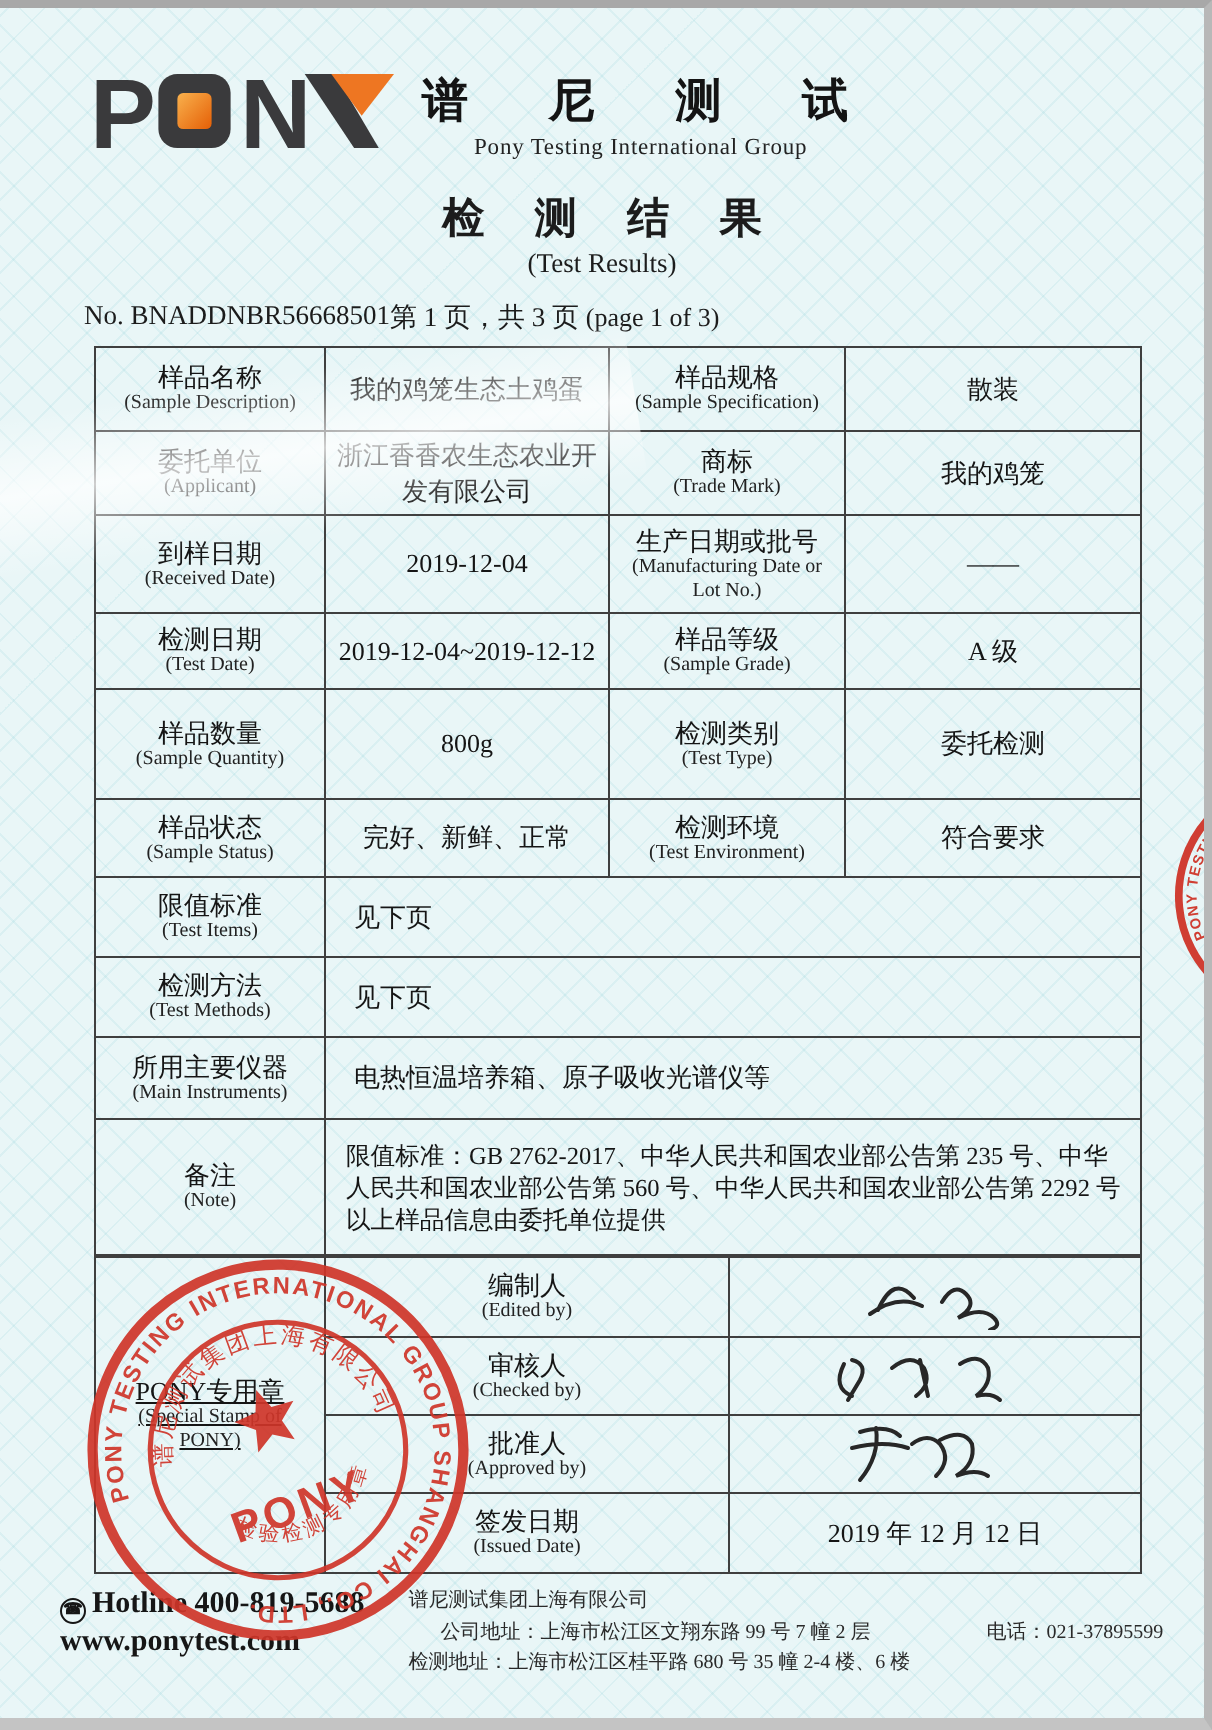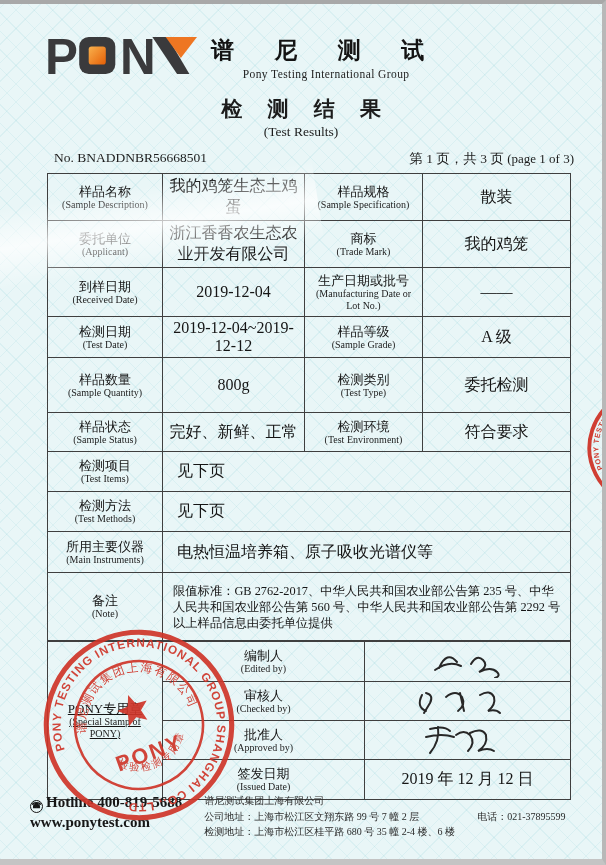--- a/index.html
+++ b/index.html
@@ -20,52 +20,52 @@
     border-top:4px solid #a8a8a8;
     border-right:4px solid #b8b8b8;
     border-bottom:6px solid #c4c4c4;
     color:var(--ink);
   }
   .sheen{position:absolute;left:-60px;top:185px;width:380px;height:80px;
     background:linear-gradient(rgba(255,255,255,0),rgba(255,255,255,.75),rgba(255,255,255,0));
     transform:rotate(-9deg);pointer-events:none;}
   
   .hdr{display:flex;align-items:flex-end;padding:26px 0 0 45px;}
-  .brandblock{margin-left:14px;padding-bottom:2px;text-align:center;}
+  .brandblock{margin-left:14px;padding-bottom:2px;}
   .brand-cn{font-family:"Liberation Sans",sans-serif;font-weight:bold;font-size:23px;letter-spacing:17px;color:#141414;}
-  .brand-en{font-size:11.5px;color:#222;margin-top:2px;letter-spacing:.4px;}
+  .brand-en{font-size:11.5px;color:#222;margin-top:2px;letter-spacing:.4px;margin-left:26px;}
   .titleblock{text-align:center;margin-top:13px;}
   .title-cn{font-size:21px;font-weight:600;letter-spacing:10px;text-indent:10px;}
   .title-en{font-size:13.5px;margin-top:1px;font-family:Liberation Serif, serif;}
   
-  .noline{display:flex;justify-content:space-between;margin:10px 28px 5px 54px;font-size:13.5px;}
+  .noline{display:flex;justify-content:flex-start;margin:10px 28px 5px 42px;font-size:13.5px;}
   .pgsmall{font-size:13px;}
   
   table{border-collapse:collapse;table-layout:fixed;margin-left:47px;width:523px;
         font-size:13px;color:#151515;}
   td{border:1px solid var(--border);text-align:center;vertical-align:middle;padding:2px 4px;}
   .cn{display:block;font-size:13px;line-height:15px;}
   .en{display:block;font-size:10px;line-height:12px;color:#222;}
-  .val{font-size:16px;}
+  .val{font-size:13px;}
   .leftval{text-align:left;padding-left:14px;}
   .notecell{text-align:left;padding:4px 6px 4px 10px;font-size:12.3px;line-height:16px;}
   .notecell span{display:block;font-family:Liberation Serif, serif;}
   .sigcell{text-align:center;}
   .stampcell{font-size:12px;line-height:15px;position:relative;text-decoration:underline;}
   .stampcell .en{font-size:10px;}
   
   .seal{position:absolute;left:36px;top:618px;width:206px;height:206px;z-index:5;opacity:.92;pointer-events:none;}
   .seal-edge{position:absolute;left:583px;top:380px;width:128px;height:128px;z-index:5;opacity:.95;transform:rotate(-12deg);pointer-events:none;}
   
   .footer{position:absolute;left:30px;top:789px;display:flex;align-items:flex-start;}
   .f-left{font-weight:bold;font-size:15px;line-height:18px;color:#161616;white-space:nowrap;}
   .circle-icon{display:inline-flex;align-items:center;justify-content:center;width:13px;height:13px;
     border:1.3px solid #161616;border-radius:50%;font-size:8px;vertical-align:-1px;margin-right:3px;}
   .f-right{margin-left:22px;font-size:10px;line-height:15.5px;color:#2a2a2a;white-space:nowrap;}
-  .f-line2{display:flex;}
+  .f-line2{display:flex;margin-left:16px;}
   .f-phone{margin-left:58px;}
   .sig-svg{display:block;margin:0 auto;}
 </style>
 </head>
 <body>
 
 <div class="page">
   <div class="sheen"></div>
 
   <div class="hdr">
@@ -177,21 +177,21 @@
           </td>
       <td class="val">完好、新鲜、正常</td>
       <td>
             <span class="cn">检测环境</span>
             <span class="en">(Test Environment)</span>
           </td>
       <td class="val">符合要求</td>
     </tr>
     <tr style="height:40px">
       <td>
-            <span class="cn">检测项目</span>
+            <span class="cn">限值标准</span>
             <span class="en">(Test Items)</span>
           </td>
       <td class="val leftval" colspan="3">见下页</td>
     </tr>
     <tr style="height:40px">
       <td>
             <span class="cn">检测方法</span>
             <span class="en">(Test Methods)</span>
           </td>
       <td class="val leftval" colspan="3">见下页</td>

